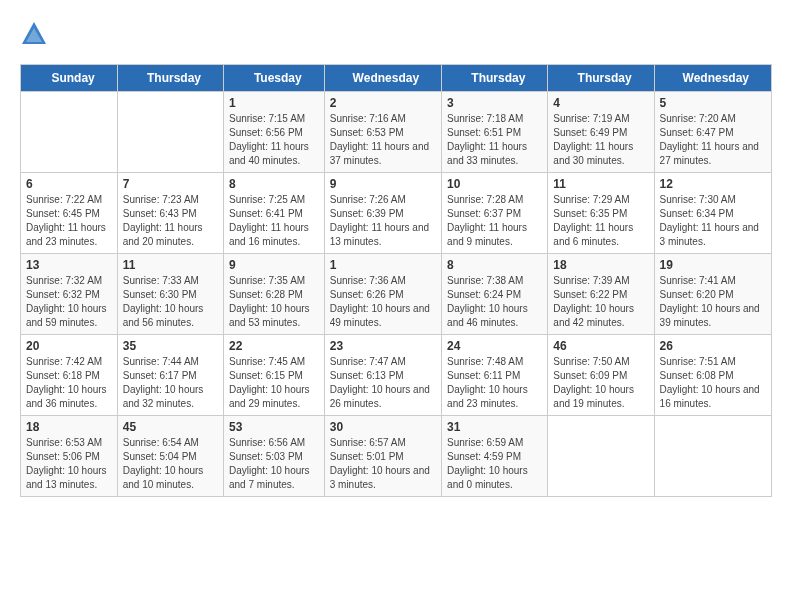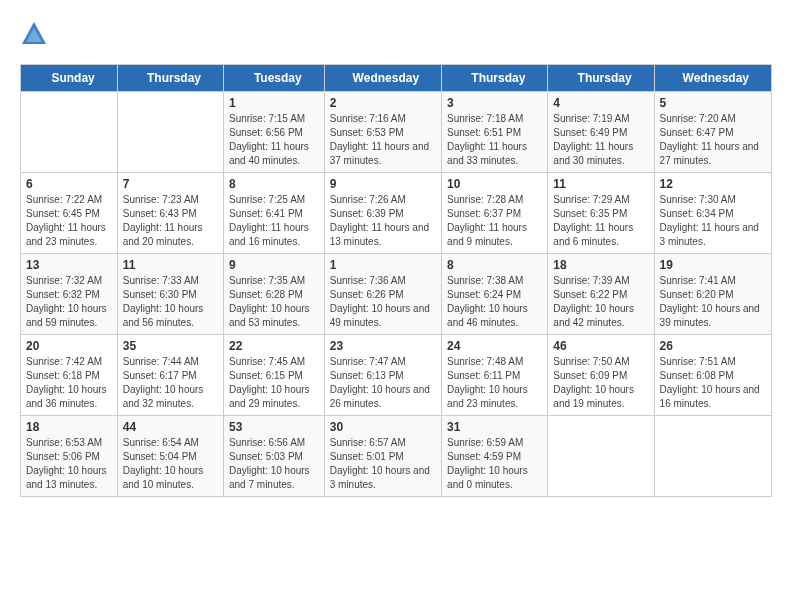--- a/index.html
+++ b/index.html
@@ -239,21 +239,21 @@
           <span class="day-number">26</span>
           <div class="day-info">Sunrise: 7:51 AM<br>Sunset: 6:08 PM<br>Daylight: 10 hours and 16 minutes.</div>
         </td>
       </tr>
       <tr>
         <td>
           <span class="day-number">18</span>
           <div class="day-info">Sunrise: 6:53 AM<br>Sunset: 5:06 PM<br>Daylight: 10 hours and 13 minutes.</div>
         </td>
         <td>
-          <span class="day-number">44</span>
+          <span class="day-number">45</span>
           <div class="day-info">Sunrise: 6:54 AM<br>Sunset: 5:04 PM<br>Daylight: 10 hours and 10 minutes.</div>
         </td>
         <td>
           <span class="day-number">53</span>
           <div class="day-info">Sunrise: 6:56 AM<br>Sunset: 5:03 PM<br>Daylight: 10 hours and 7 minutes.</div>
         </td>
         <td>
           <span class="day-number">30</span>
           <div class="day-info">Sunrise: 6:57 AM<br>Sunset: 5:01 PM<br>Daylight: 10 hours and 3 minutes.</div>
         </td>

